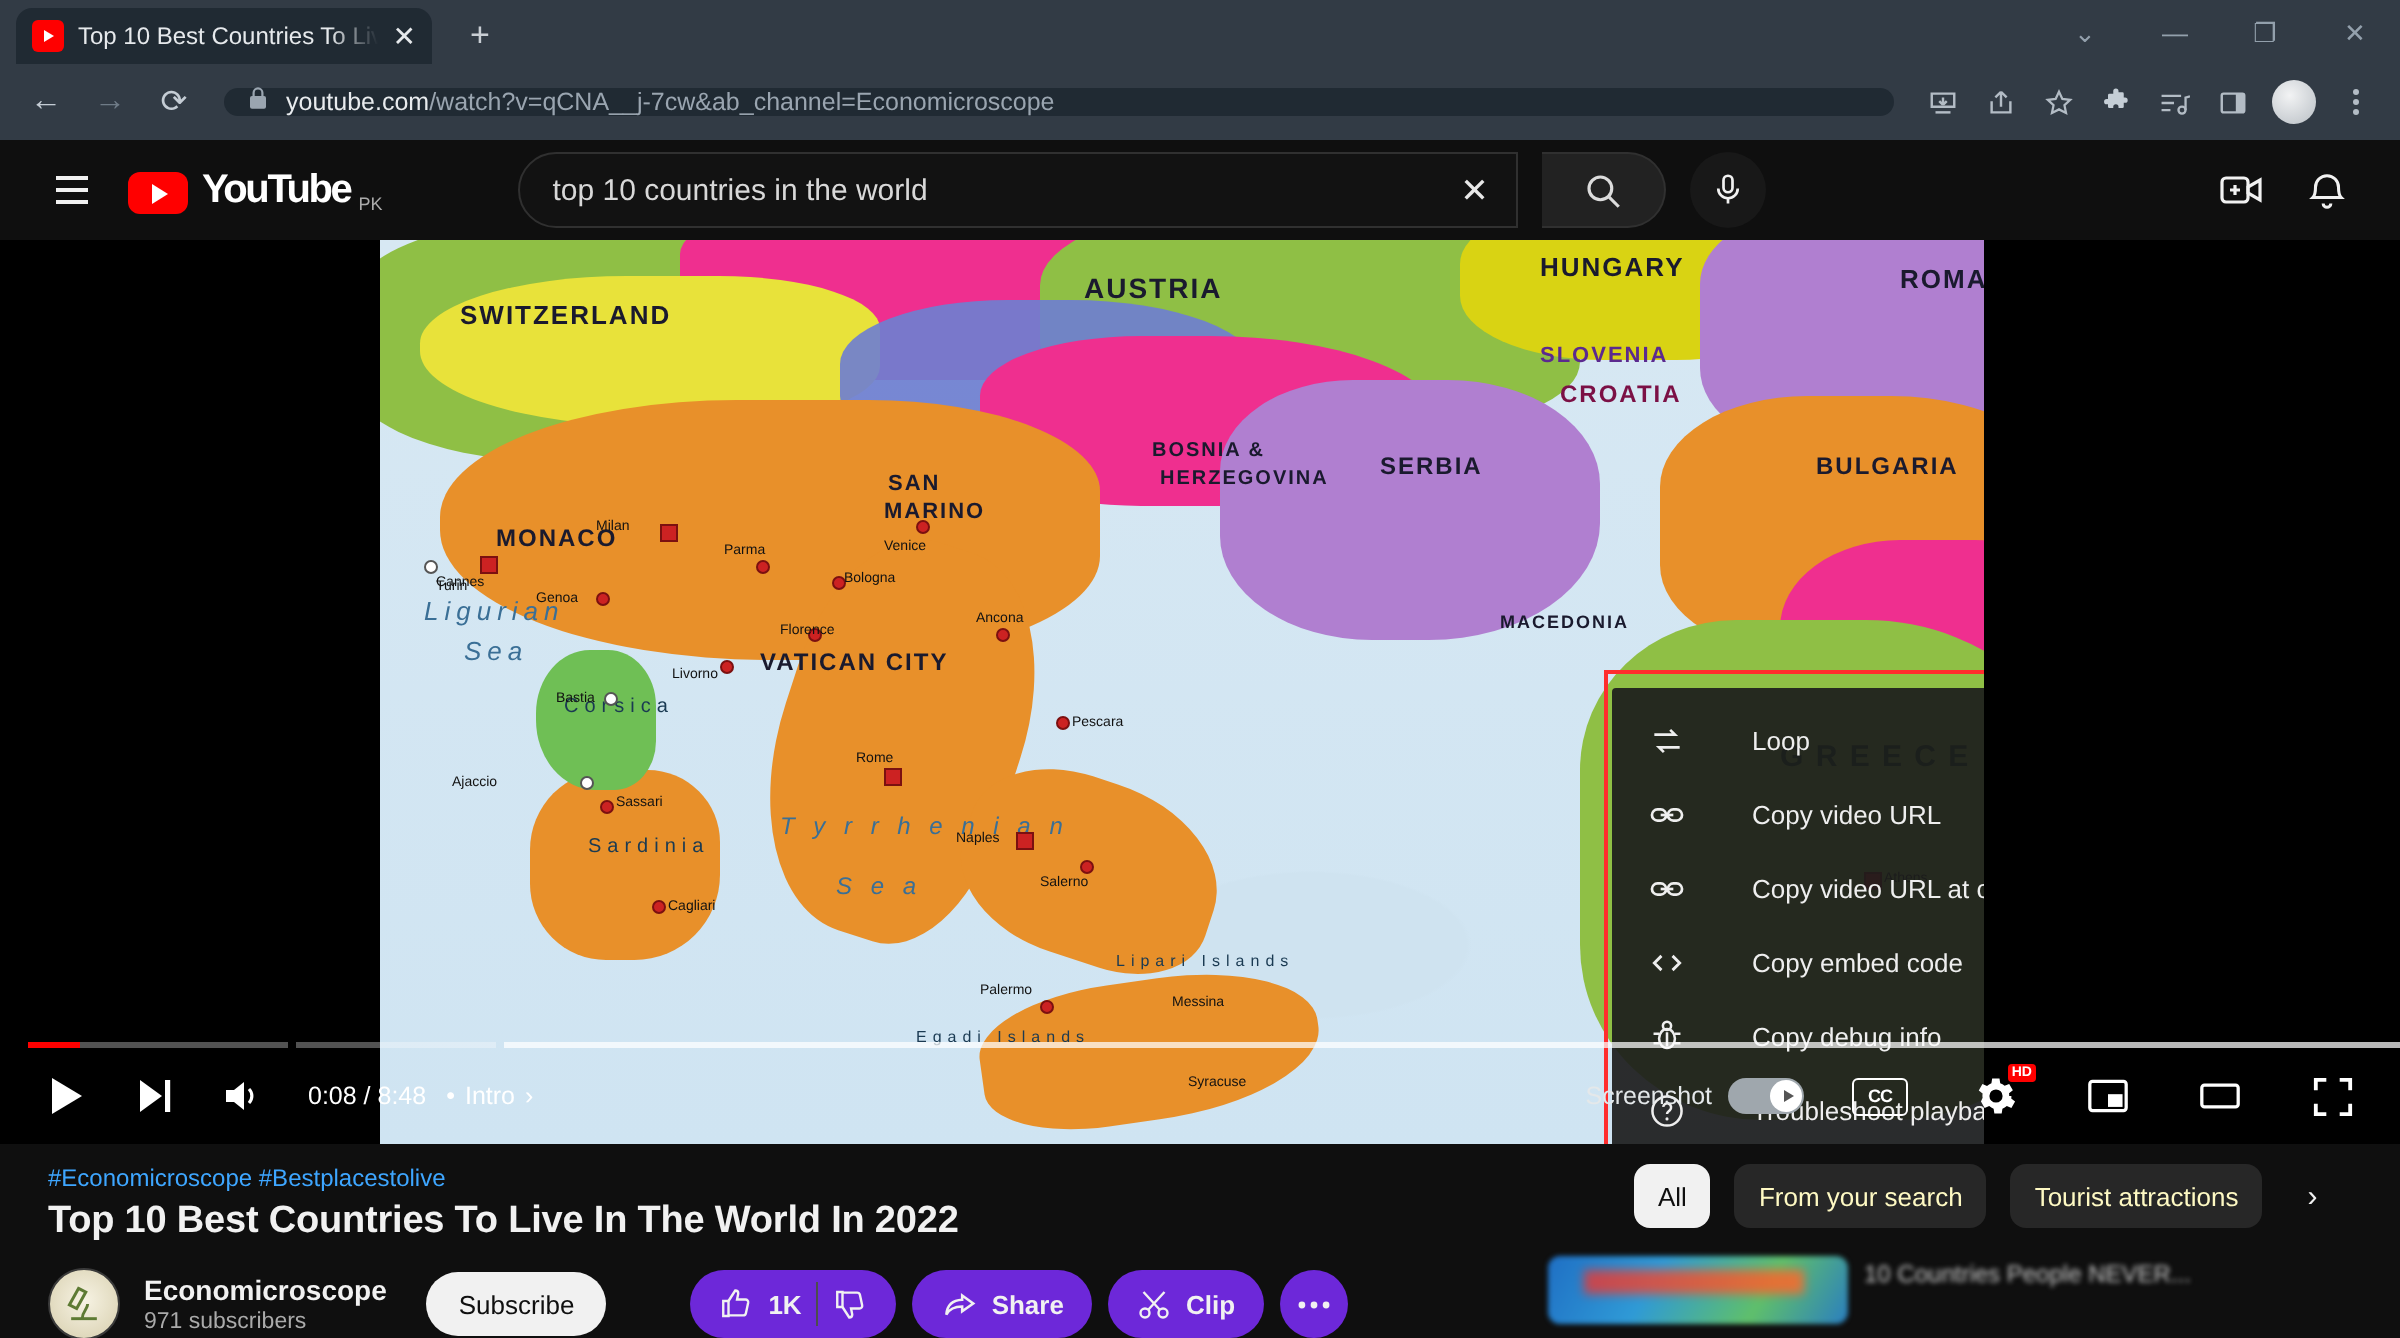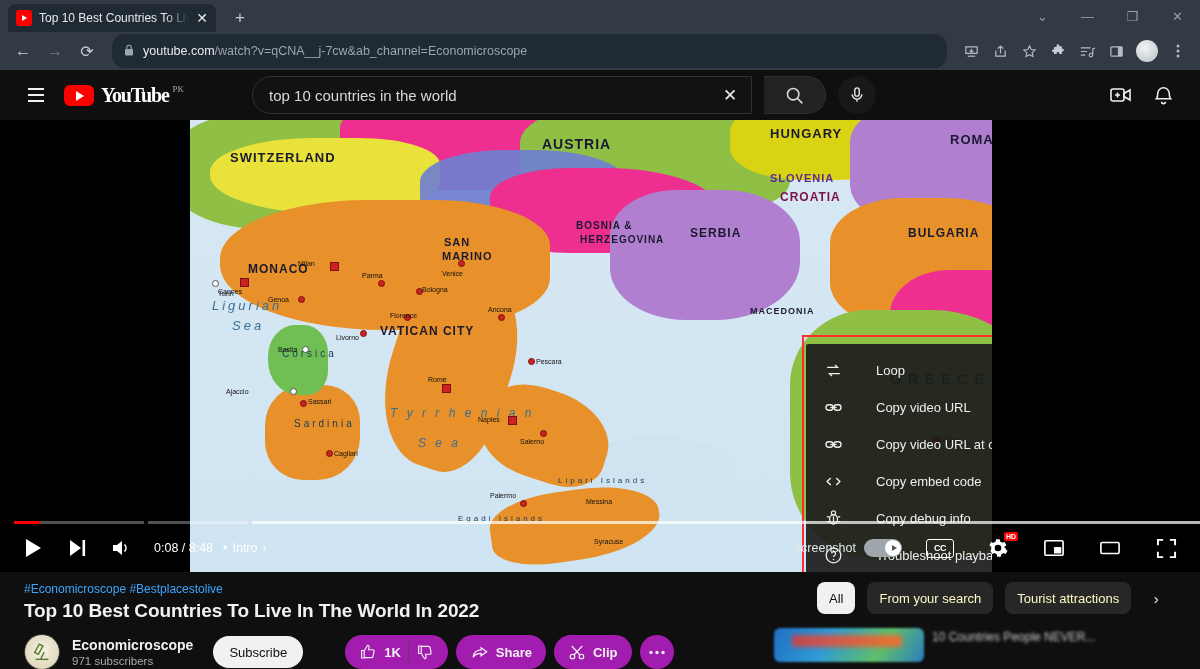--- a/index.html
+++ b/index.html
@@ -51,21 +51,21 @@
   .browser-toolbar {
     height: 38px; background: #323b45;
     display: flex; align-items: center; padding: 0 8px; gap: 2px;
   }
   .nav-btn {
     width: 30px; height: 30px; display: flex; align-items: center;
     justify-content: center; color: #c4ccd4; font-size: 16px; flex: 0 0 30px;
   }
   .nav-btn.disabled { color: #6f7b87; }
   .omnibox {
-    flex: 1; height: 34px; background: #202a33; border-radius: 13px;
+    flex: 1; height: 14px; background: #202a33; border-radius: 13px;
     display: flex; align-items: center; padding: 0 12px; gap: 9px;
     margin: 0 8px; min-width: 0;
   }
   .lock-icon { flex: 0 0 10px; }
   .omnibox-url {
     font-size: 12.5px; color: #9aa5b0; white-space: nowrap;
     overflow: hidden; text-overflow: ellipsis;
   }
   .omnibox-url b { color: #e8ebee; font-weight: 400; }
   .tool-icons { display: flex; align-items: center; gap: 1px; }
@@ -82,21 +82,21 @@
   
   .yt-header {
     height: 50px; background: #0f0f0f; display: flex;
     align-items: center; padding: 0 16px; gap: 0;
   }
   .hamburger {
     width: 40px; height: 40px; display: flex; flex-direction: column;
     align-items: center; justify-content: center; gap: 4px; flex: 0 0 40px;
   }
   .hamburger span { width: 16px; height: 2px; background: #f1f1f1; display: block; }
-  .yt-logo { display: flex; align-items: flex-start; margin-left: 8px; gap: 4px; font-family: Liberation Serif, serif; }
+  .yt-logo { display: flex; align-items: flex-end; margin-left: 8px; gap: 4px; }
   .yt-play {
     width: 30px; height: 21px; background: #ff0000; border-radius: 6px;
     display: flex; align-items: center; justify-content: center; margin-top: 2px;
   }
   .yt-play::after {
     content: ""; width: 0; height: 0;
     border-left: 8px solid #fff;
     border-top: 5px solid transparent; border-bottom: 5px solid transparent;
     margin-left: 2px;
   }
@@ -268,21 +268,21 @@
   .channel-text { margin-left: 12px; }
   .channel-name { color: #f1f1f1; font-size: 14px; font-weight: bold; line-height: 1.25; }
   .channel-subs { color: #aaa; font-size: 11.5px; }
   .subscribe-btn {
     margin-left: 20px; background: #f1f1f1; color: #0f0f0f;
     border-radius: 18px; height: 32px; padding: 0 16px;
     display: flex; align-items: center; font-size: 13px;
   }
   .actions { margin-left: 42px; display: flex; align-items: center; gap: 8px; }
   .pill {
-    height: 34px; background: #a21caf; border-radius: 17px;
+    height: 34px; background: #6d28d9; border-radius: 17px;
     display: flex; align-items: center; padding: 0 14px; gap: 7px;
     color: #f1f1f1; font-size: 13px; font-weight: bold;
   }
   .pill.round { width: 34px; padding: 0; justify-content: center; }
   .pill-divider { width: 1px; height: 22px; background: #4d4d4d; }
 
   
   .rail { flex: 1; min-width: 0; }
   .chip-row { display: flex; align-items: center; gap: 12px; margin-bottom: 14px; padding-left: 43px; }
   .chip {

